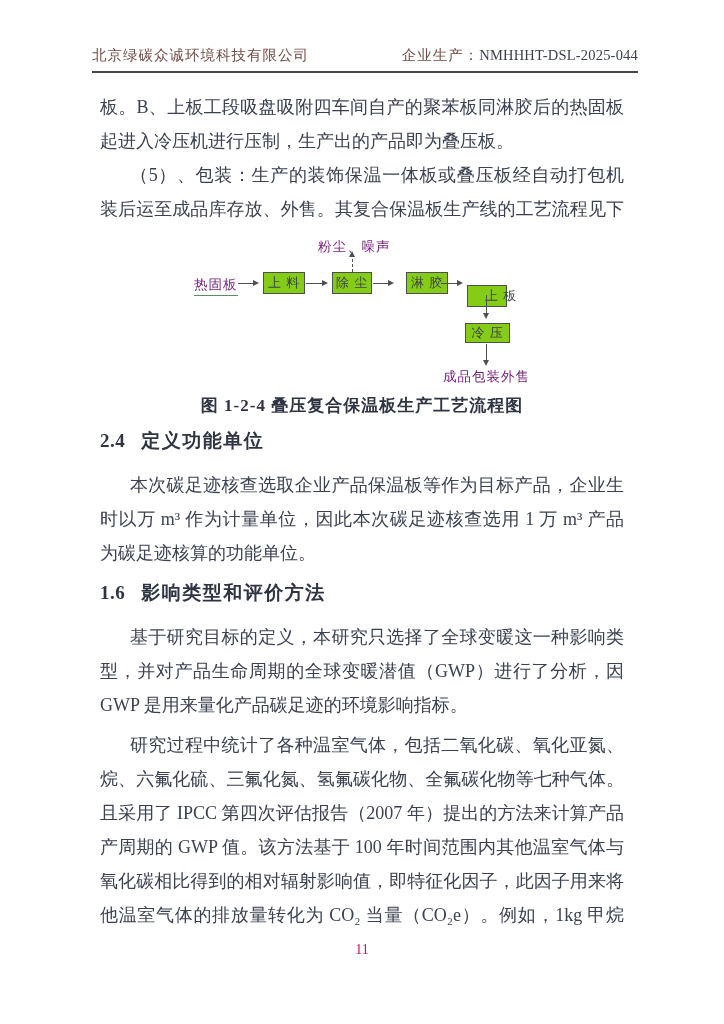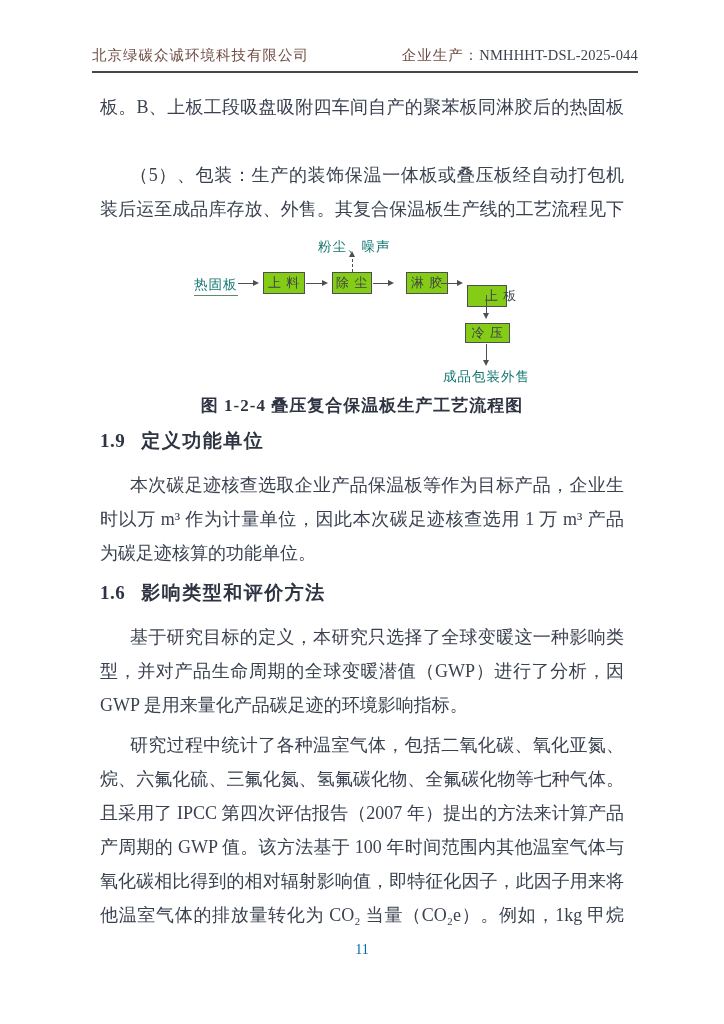--- a/index.html
+++ b/index.html
@@ -40,21 +40,21 @@
   }
   .heading {
     position: absolute; left: 100px; width: 524px;
     font-weight: bold; font-size: 19px; color: #2e3442; letter-spacing: 1.5px;
   }
   .pos-h15 { top: 428px; }
   .pos-h16 { top: 580px; }
   .heading .hnum { margin-right: 16px; letter-spacing: 0.5px; }
   
   .flowchart { position: absolute; left: 100px; top: 238px; width: 524px; height: 150px; }
-  .fc-label { position: absolute; font-size: 13.5px; color: #0f766e; white-space: nowrap; letter-spacing: 1px; }
+  .fc-label { position: absolute; font-size: 13.5px; color: #701a75; white-space: nowrap; letter-spacing: 1px; }
   .fc-start { border-bottom: 1px solid #5f8a63; padding-bottom: 1px; }
   .fbox {
     position: absolute; height: 22px; border: 1px solid #4f4f52; background: #84cc16;
     display: flex; align-items: center; justify-content: center;
     font-size: 13px; color: #3d4248; letter-spacing: 1px; white-space: nowrap;
   }
   .harrow { position: absolute; height: 0; border-top: 1px solid #4f4f52; }
   .harrow::after {
     content: ''; position: absolute; right: -6px; top: -4px;
     border: 3.5px solid transparent; border-left: 6px solid #4f4f52;
@@ -65,35 +65,36 @@
     border: 3.5px solid transparent; border-top: 6px solid #4f4f52;
   }
   .dasharrow { position: absolute; width: 0; border-left: 1px dashed #4f4f52; }
   .dasharrow::before {
     content: ''; position: absolute; left: -4px; top: -6px;
     border: 3.5px solid transparent; border-bottom: 6px solid #4f4f52;
   }
   
   .page-number {
     position: absolute; left: 100px; top: 942px; width: 524px;
-    text-align: center; font-size: 14px; color: #0369a1;
+    text-align: center; font-size: 14px; color: #be185d;
   }
 </style>
 </head>
 <body>
 
 <div class="page">
 
   <div class="header">
     <span>北京绿碳众诚环境科技有限公司</span>
     <span><span>企业生产：</span><span class="doc-num">NMHHHT-DSL-2025-044</span></span>
   </div>
 
   <div class="blk pos-p1">
     <div class="ln jf">板。B、上板工段吸盘吸附四车间自产的聚苯板同淋胶后的热固板一</div>
+    <div class="ln">起进入冷压机进行压制，生产出的产品即为叠压板。</div>
   </div>
 
   <div class="blk pos-p2">
     <div class="ln jf ind">（5）、包装：生产的装饰保温一体板或叠压板经自动打包机包</div>
     <div class="ln jf">装后运至成品库存放、外售。其复合保温板生产线的工艺流程见下图。</div>
   </div>
 
   <div class="flowchart">
     <div class="fc-label" style="left:218px; top:0;">粉尘、噪声</div>
     <div class="dasharrow" style="left:252px; top:16px; height:18px;"></div>
@@ -115,21 +116,21 @@
 
     <div class="fbox" style="left:365px; top:85px; width:45px; height:20px;">冷 压</div>
     <div class="varrow" style="left:386px; top:106px; height:19px;"></div>
 
     <div class="fc-label" style="left:343px; top:130px;">成品包装外售</div>
   </div>
 
   <div class="caption">图 1-2-4 叠压复合保温板生产工艺流程图</div>
 
   <div class="heading pos-h15">
-    <span class="hnum">1.9</span><span>定义功能单位</span>
+    <span class="hnum">2.4</span><span>定义功能单位</span>
   </div>
 
   <div class="blk pos-p3">
     <div class="ln jf ind">本次碳足迹核查选取企业产品保温板等作为目标产品，企业生产</div>
     <div class="ln jf">时以万 m³ 作为计量单位，因此本次碳足迹核查选用 1 万 m³ 产品作</div>
     <div class="ln">为碳足迹核算的功能单位。</div>
   </div>
 
   <div class="heading pos-h16">
     <span class="hnum">1.6</span><span>影响类型和评价方法</span>

